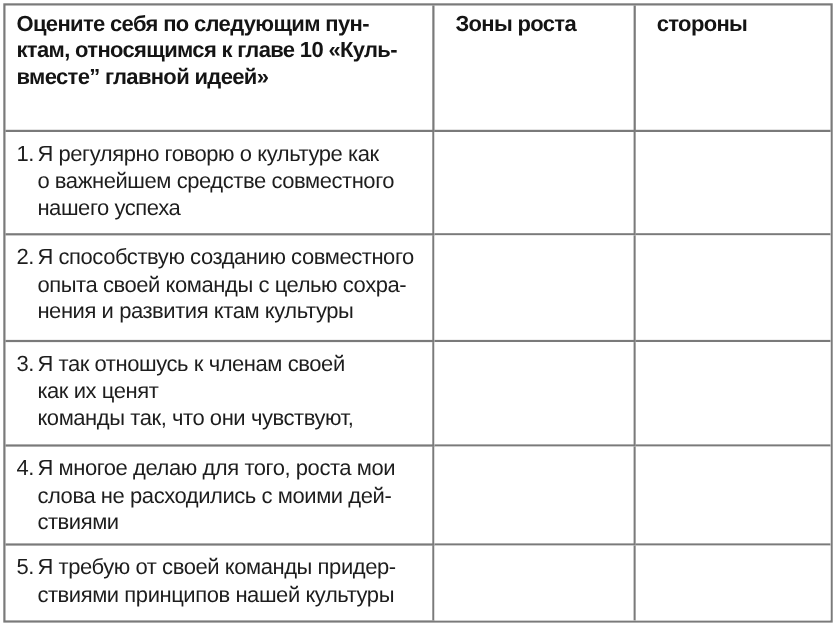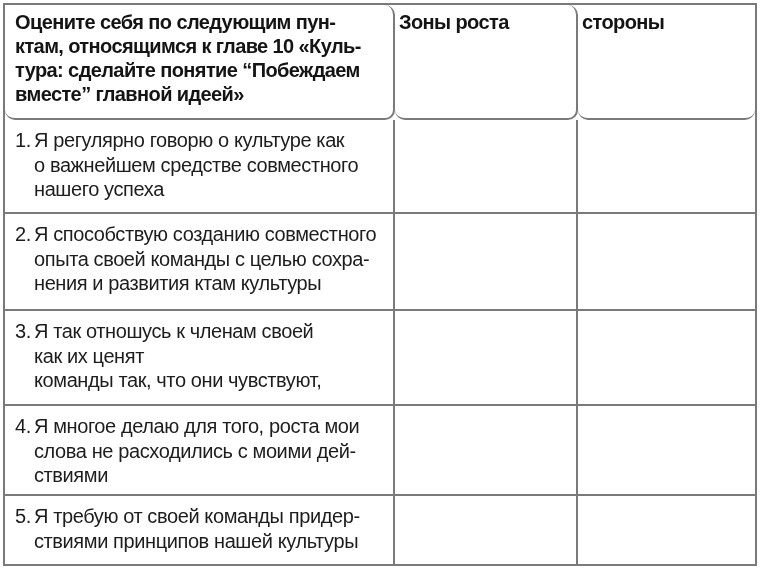--- a/index.html
+++ b/index.html
@@ -38,23 +38,22 @@
   .cell.last-col { border-right: none; }
   .cell.last-row { border-bottom: none; }
 
   .header-cell {
     font-weight: 700;
     font-size: 20px;
     line-height: 24px;
     letter-spacing: -0.6px;
     padding: 5px 2px 0 10px;
     color: #141414;
-    border-radius: 10px;
   }
-  .header-cell.answer-col { padding-left: 4px; }
+  .header-cell.answer-col { padding-left: 19px; }
 
   .lines div { white-space: nowrap; }
 
   .criteria-cell {
     font-size: 20px;
     line-height: 24.5px;
     letter-spacing: -0.4px;
     padding: 8px 2px 0 10px;
     display: flex;
     align-items: flex-start;
@@ -69,21 +68,20 @@
 </style>
 </head>
 <body>
 
 <div class="assessment-table">
 
   <div class="cell header-cell">
     <div class="lines">
         <div>Оцените себя по следующим пун-</div>
         <div>ктам, относящимся к главе 10 «Куль-</div>
-        <div>тура: сделайте понятие “Побеждаем</div>
         <div>вместе” главной идеей»</div>
       </div>
   </div>
   <div class="cell header-cell answer-col">
     <div class="lines">
         <div>Зоны роста</div>
       </div>
   </div>
   <div class="cell header-cell answer-col last-col">
     <div class="lines">

